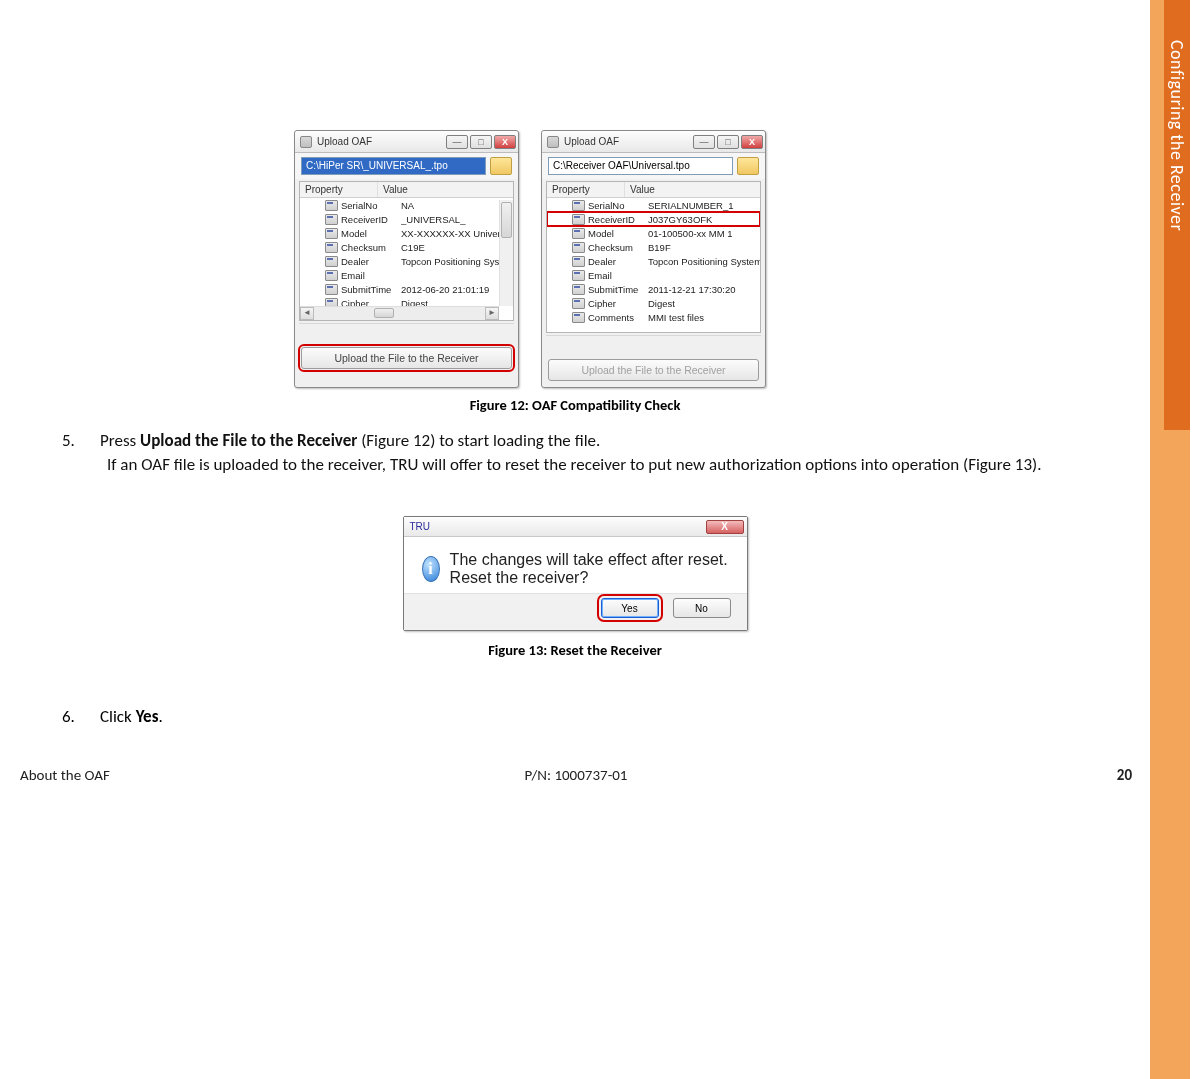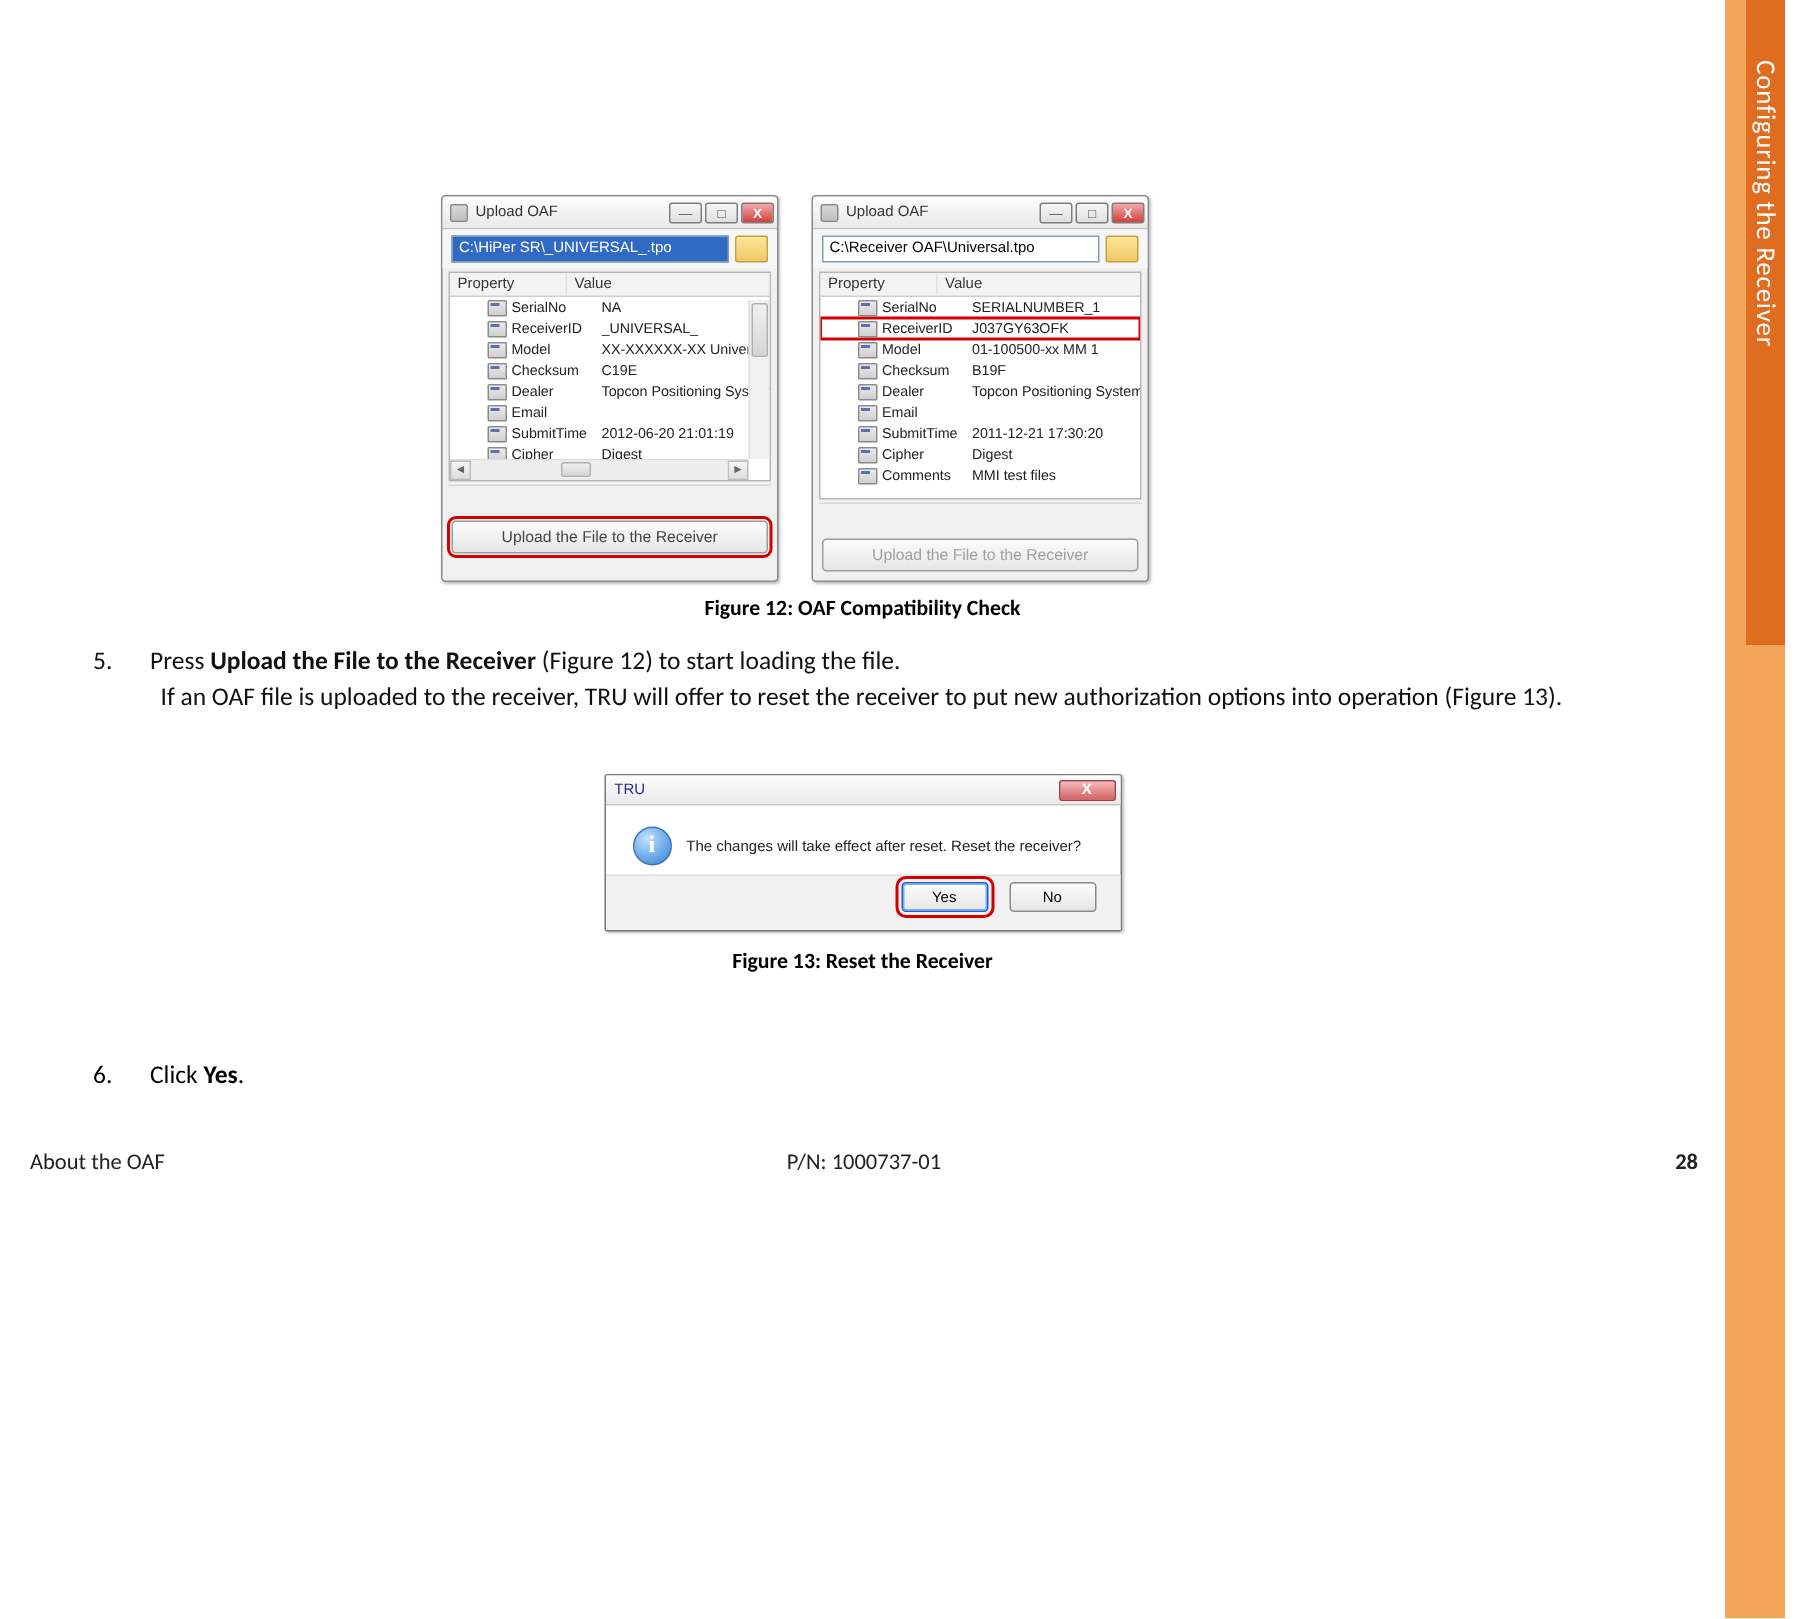--- a/index.html
+++ b/index.html
@@ -62,21 +62,21 @@
   .bold { font-weight: bold; }
 
   
   .dialog-wrap { position: absolute; top: 516px; left: 0; width: 1150px; display: flex; flex-direction: column; align-items: center; }
   .dialog { width: 345px; border: 1px solid #7a7a7a; border-radius: 2px; box-shadow: 1px 1px 2px rgba(0,0,0,.25); background: #fff; font-size: 11px; }
   .dlg-title { display: flex; align-items: center; height: 20px; padding: 0 3px 0 6px; background: linear-gradient(#fdfdfd,#e9e9e9); border-bottom: 1px solid #c7c7c7; }
   .dlg-title span { color: #2a2a9c; font-size: 10px; }
   .dlg-close { margin-left: auto; width: 38px; height: 14px; background: linear-gradient(#f3bcbc,#d76060); border: 1px solid #a04040; border-radius: 2px; color: #fff; display: flex; align-items: center; justify-content: center; font-size: 10px; font-weight: bold; }
   .dlg-body { display: flex; align-items: center; gap: 10px; padding: 14px 14px 6px 18px; }
   .info-icon { width: 26px; height: 26px; border-radius: 50%; background: radial-gradient(circle at 35% 30%, #bfe2ff, #2f7fd8); border: 1px solid #3a74b4; display: flex; align-items: center; justify-content: center; color: #fff; font-weight: bold; font-size: 16px; font-family: "Times New Roman", serif; }
-  .dlg-msg { font-size: 10px; color: #222; }
+  .dlg-msg { font-size: 16px; color: #222; }
   .dlg-btns { display: flex; justify-content: flex-end; gap: 14px; padding: 4px 16px 12px 16px; background: #f1f1f1; border-top: 1px solid #e2e2e2; }
   .dlg-btn { width: 58px; height: 20px; background: linear-gradient(#fdfdfd,#e6e6e6); border: 1px solid #8a8a8a; border-radius: 3px; font-size: 10px; display: flex; align-items: center; justify-content: center; }
   .dlg-btn.primary { border-color: #1f5ed0; box-shadow: inset 0 0 0 1px #6fb0ff; }
   .dlg-btn.boxed-red { outline: 2px solid #d40000; outline-offset: 2px; padding: 0 2px; }
 
   
   .step6 { position: absolute; left: 62px; top: 706px; font-family: Calibri, Arial, sans-serif; font-size: 17px; }
   .step6 .num { display: inline-block; width: 38px; }
 
   
@@ -281,15 +281,15 @@
     <div class="caption" style="margin-top:10px;">Figure 13: Reset the Receiver</div>
   </div>
 
   <div class="step6">
     <span class="num">6.</span><span>Click </span><span class="bold">Yes</span><span>.</span>
   </div>
 
   <div class="pg-footer">
     <div class="fl">About the OAF</div>
     <div class="fc">P/N: 1000737-01</div>
-    <div class="fr">28</div>
+    <div class="fr">20</div>
   </div>
 </div>
 
 </body></html>

